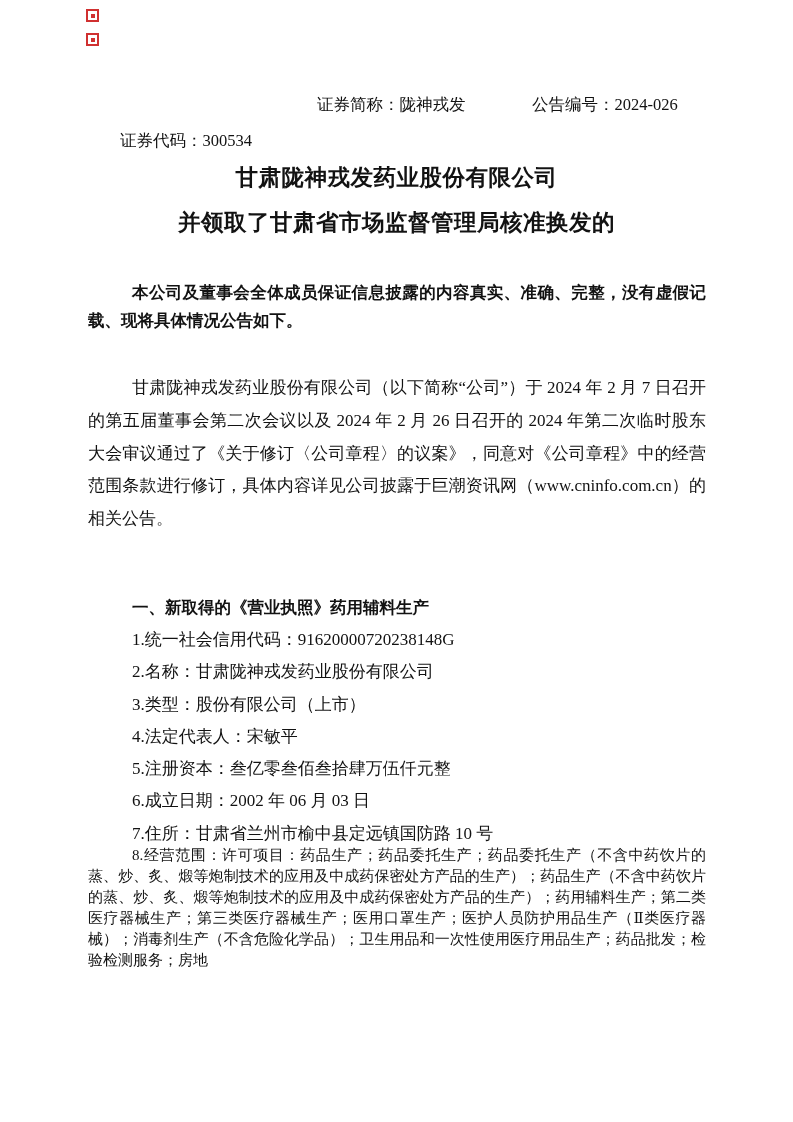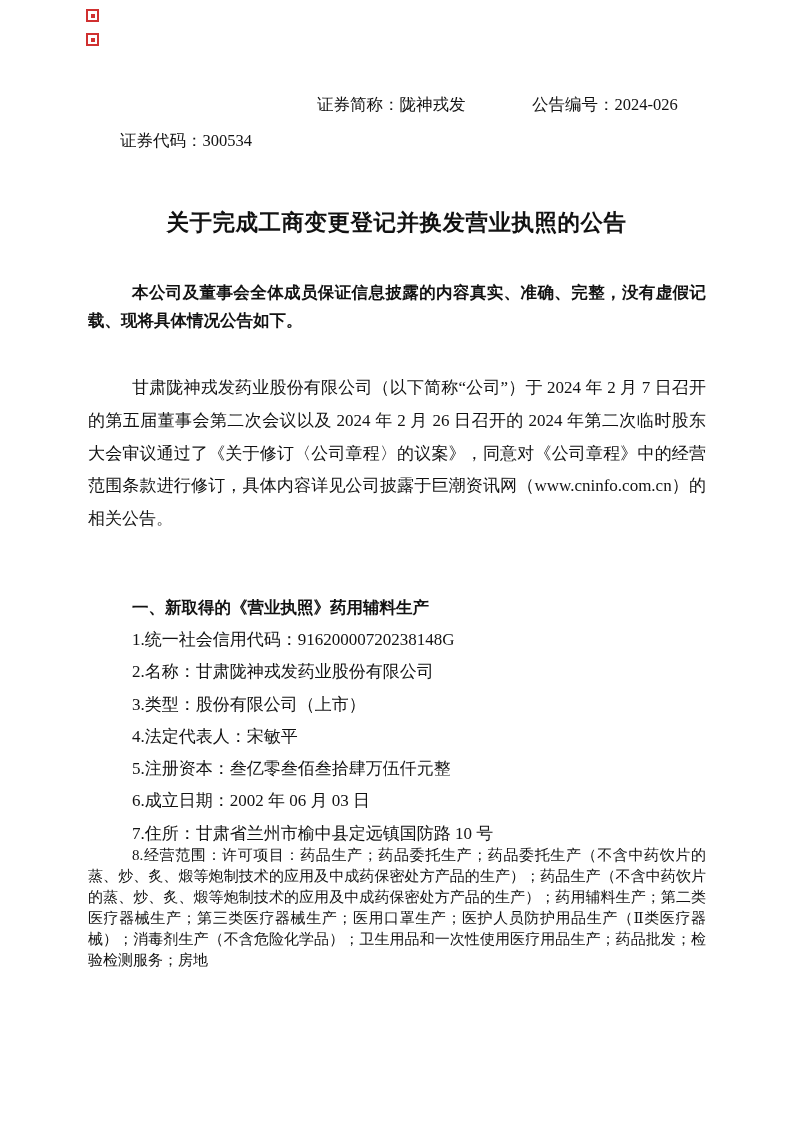--- a/index.html
+++ b/index.html
@@ -72,21 +72,22 @@
     <div class="red-mark"></div>
     <div class="red-mark"></div>
   </div>
 
   <div class="doc-header">
     <span class="h-code">证券代码：300534</span>
     <span class="h-name">证券简称：陇神戎发</span>
     <span class="h-no">公告编号：2024-026</span>
   </div>
 
-  <div class="title" id="title2">关于完成工商变更登记并换发营业执照的公告</div>
+  <div class="title" id="title1">甘肃陇神戎发药业股份有限公司</div>
+  <div class="title" id="title2">并领取了甘肃省市场监督管理局核准换发的</div>
 
   <div class="disclaimer">本公司及董事会全体成员保证信息披露的内容真实、准确、完整，没有虚假记载、现将具体情况公告如下。</div>
 
   <div class="para" id="para1">甘肃陇神戎发药业股份有限公司（以下简称“公司”）于 2024 年 2 月 7 日召开的第五届董事会第二次会议以及 2024 年 2 月 26 日召开的 2024 年第二次临时股东大会审议通过了《关于修订〈公司章程〉的议案》，同意对《公司章程》中的经营范围条款进行修订，具体内容详见公司披露于巨潮资讯网（www.cninfo.com.cn）的相关公告。</div>
 
   <div class="section-heading">一、新取得的《营业执照》药用辅料生产</div>
 
   <div class="items">
     <div class="item">1.统一社会信用代码：91620000720238148G</div>
     <div class="item">2.名称：甘肃陇神戎发药业股份有限公司</div>

